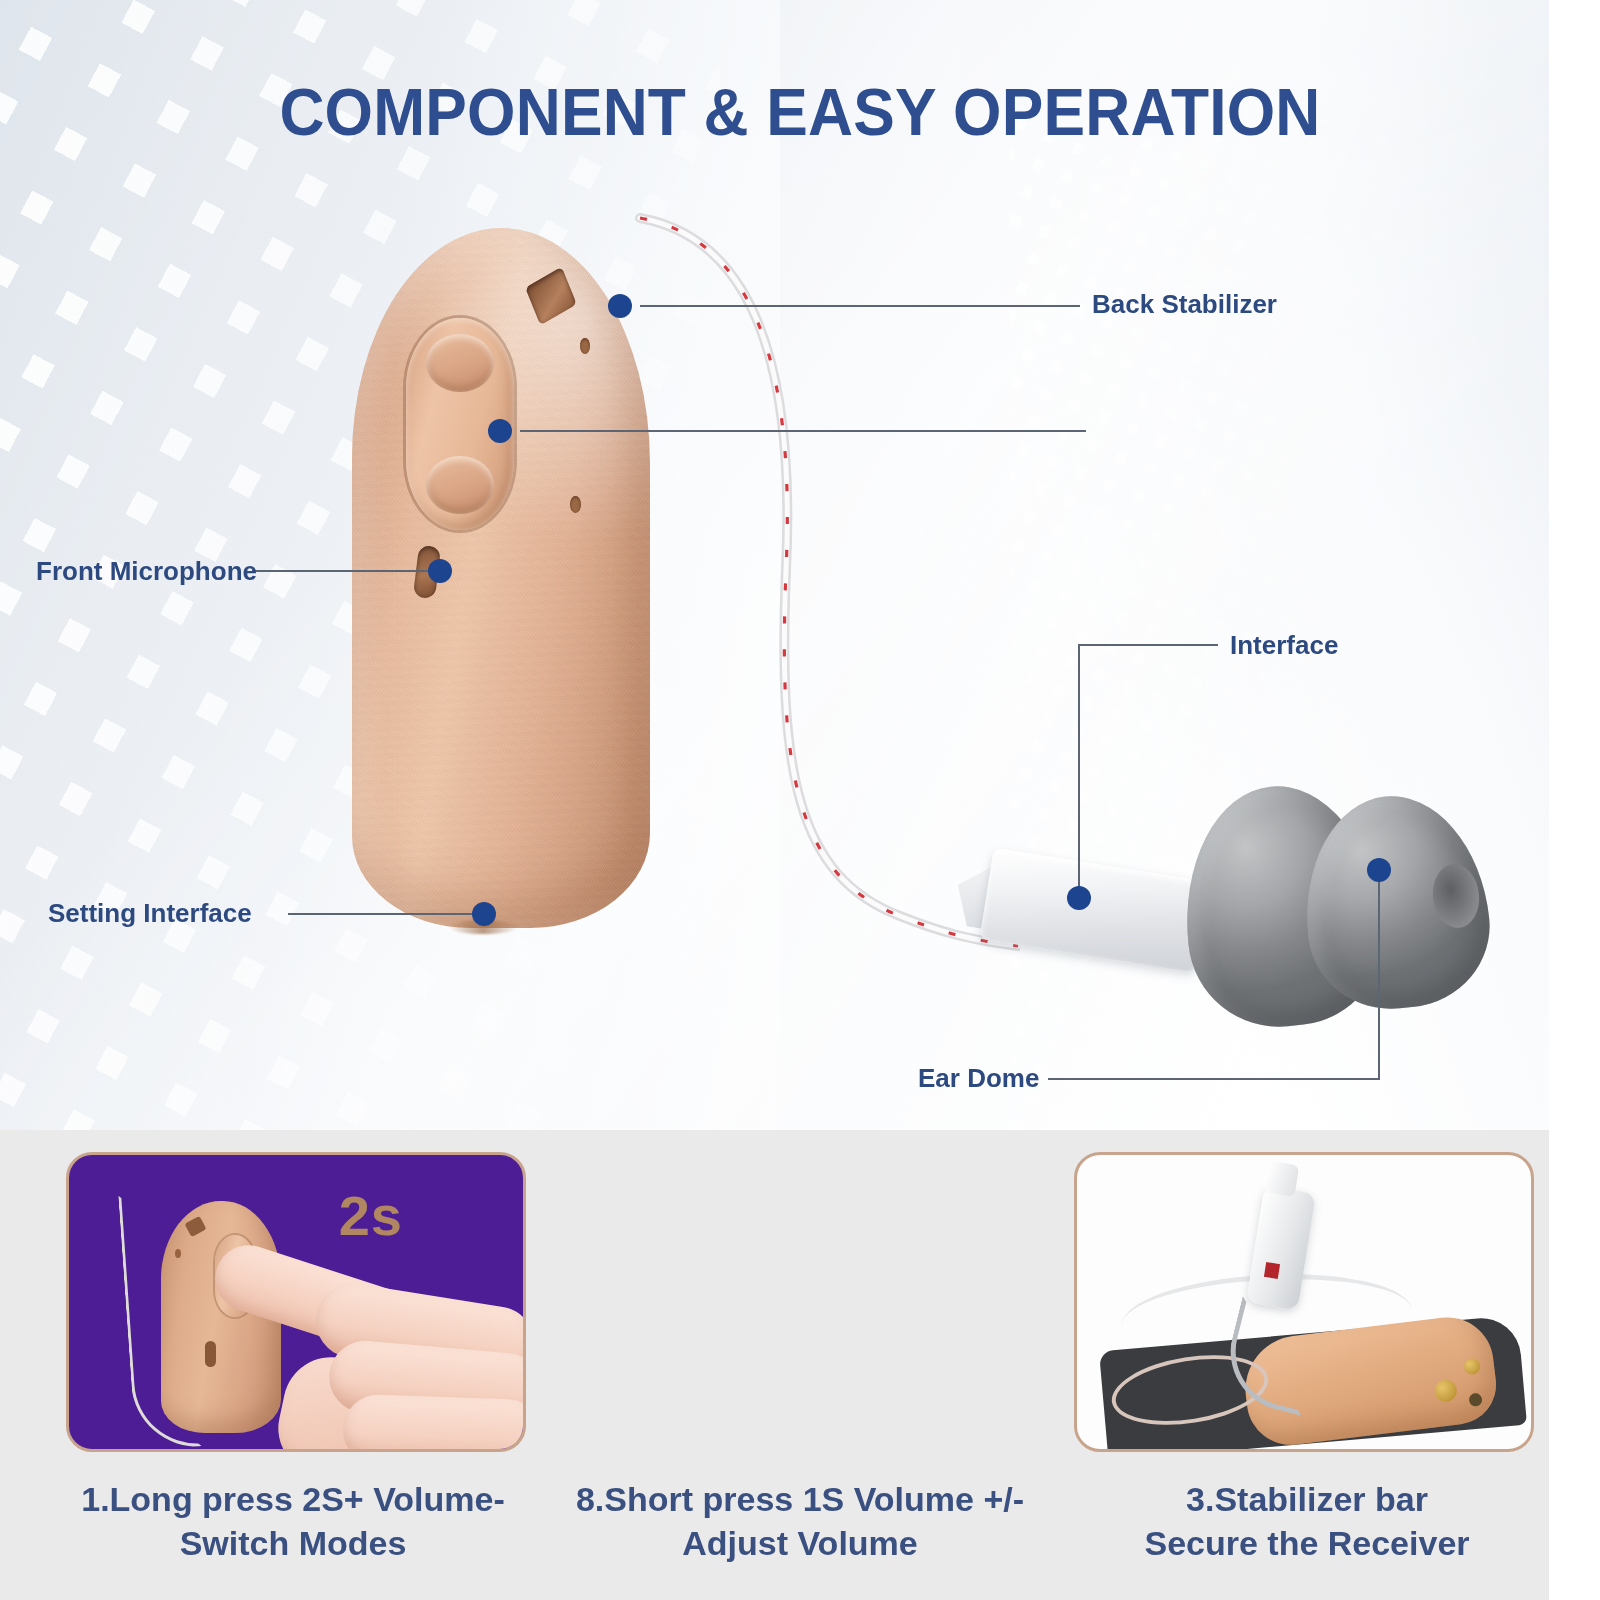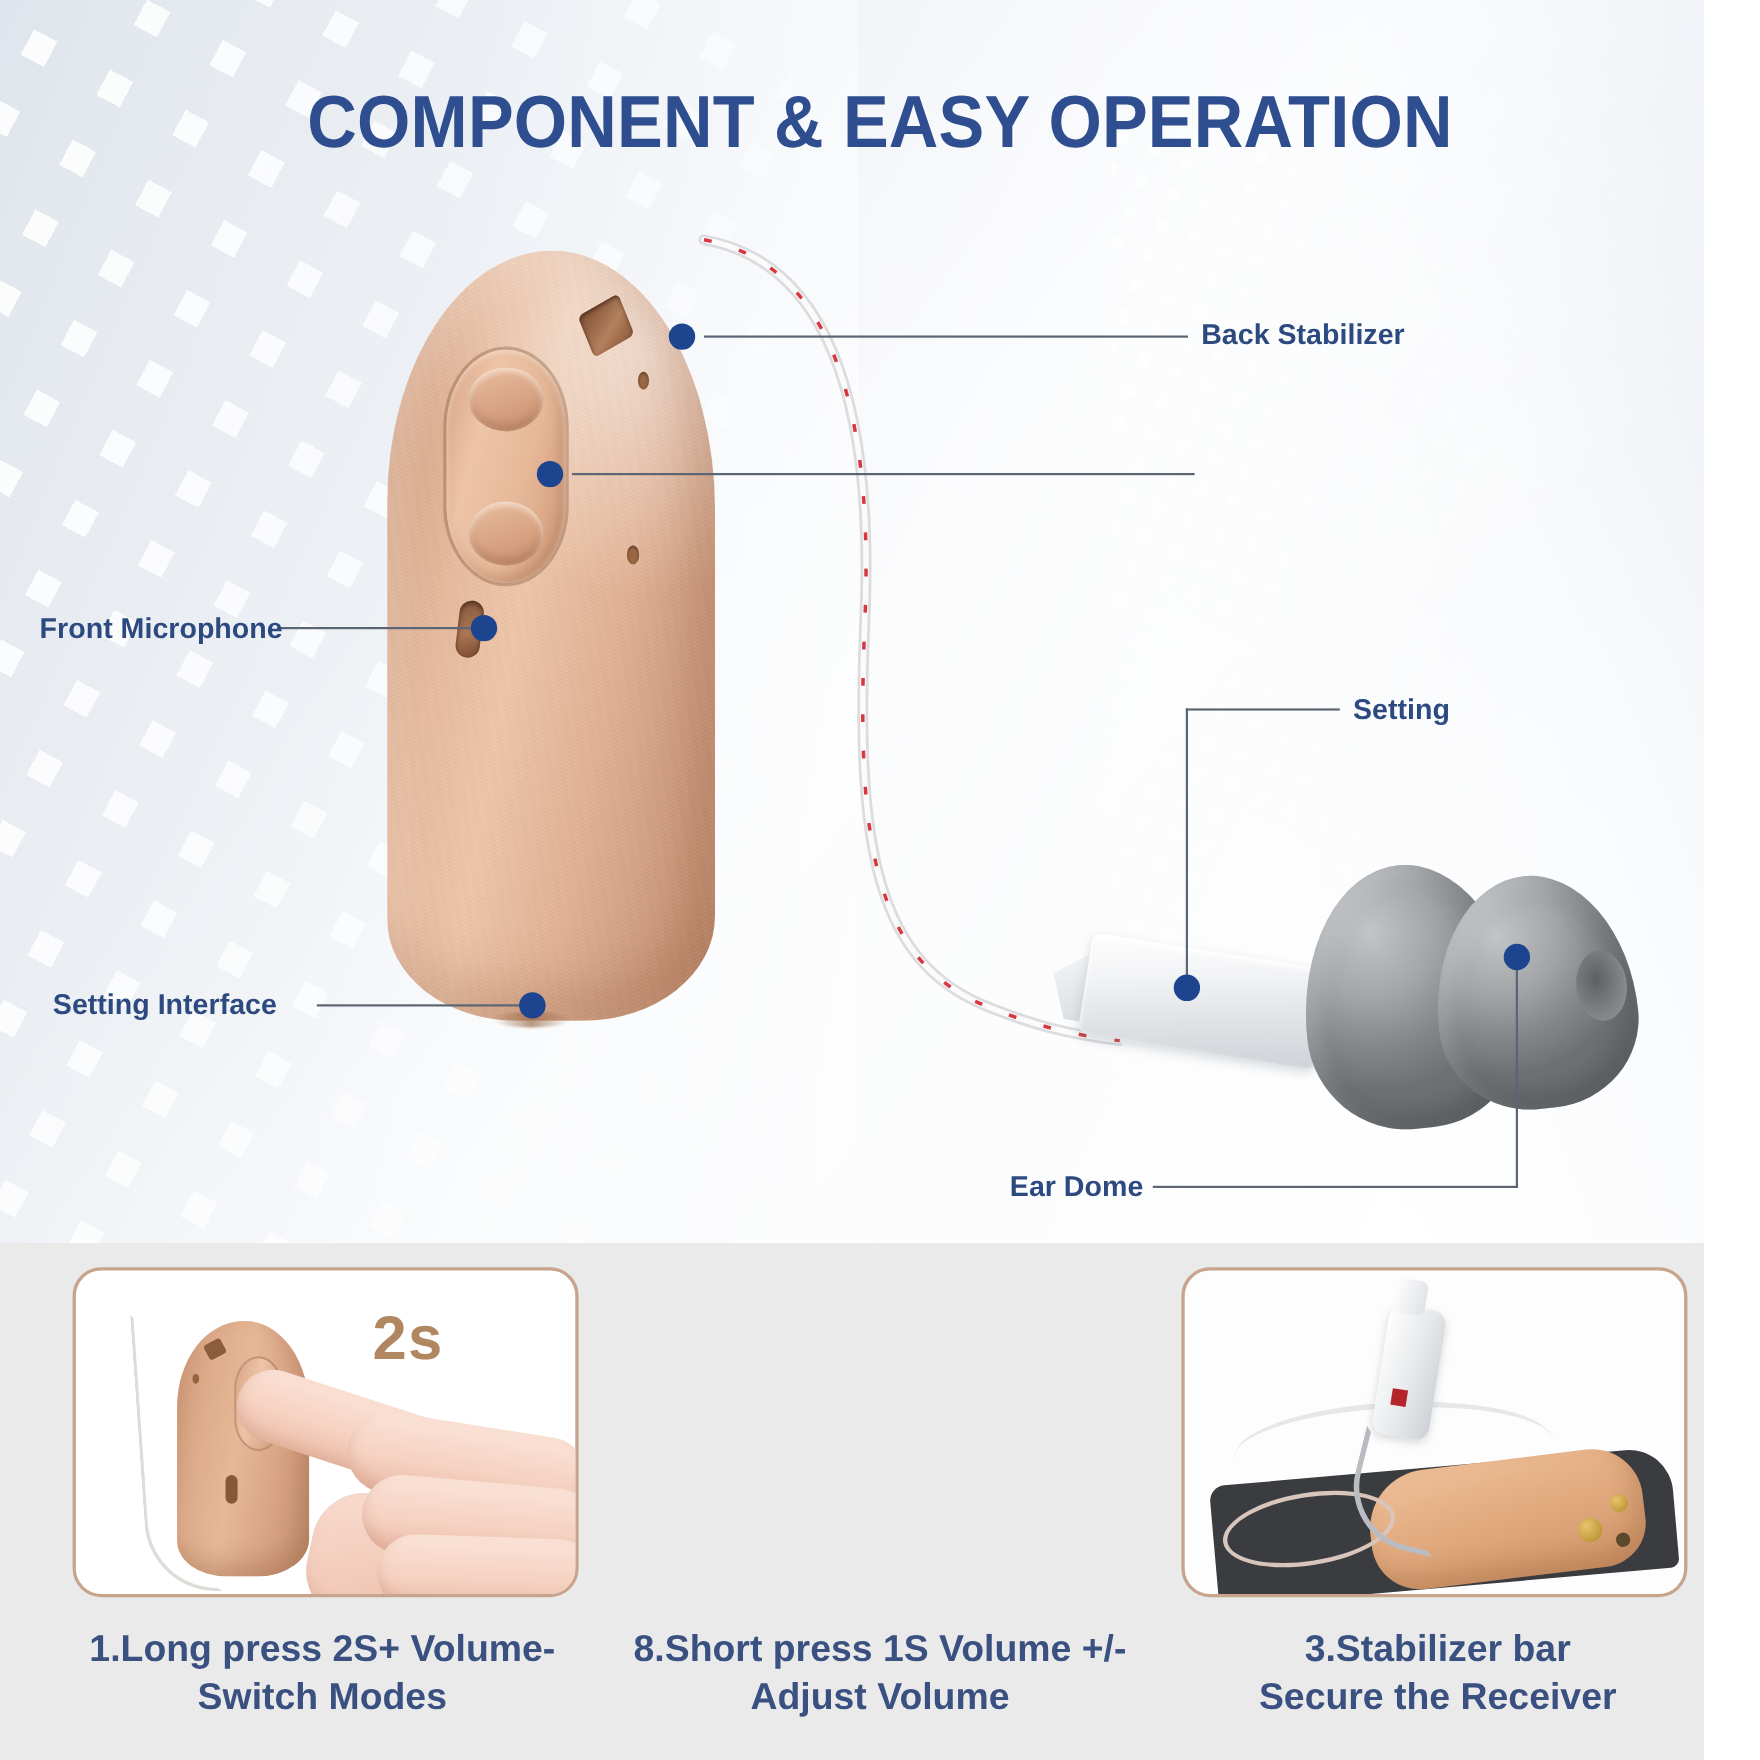--- a/index.html
+++ b/index.html
@@ -183,21 +183,21 @@
   .bottom{
     position:absolute;left:0;top:1130px;width:1600px;height:470px;
     background:#eaeaea;
   }
   .panels{
     position:absolute;left:0;top:22px;width:1600px;height:300px;
     display:flex;justify-content:space-between;padding:0 66px;box-sizing:border-box;
   }
   .panel{
     width:460px;height:300px;border:3px solid #c8a48c;border-radius:26px;
-    background:#ffffff;position:relative;overflow:hidden;box-sizing:border-box;
+    background:#4c1d95;position:relative;overflow:hidden;box-sizing:border-box;
   }
   .panel.p3{background:#fdfdfd;border-color:#c8a48c;}
   .secs{
     position:absolute;right:120px;top:28px;
     font-size:56px;font-weight:bold;color:#b08761;letter-spacing:1px;
   }
   
   .mini{position:absolute;left:92px;top:46px;width:120px;height:232px;}
   .mini-shell{
     position:absolute;left:0;top:0;width:120px;height:232px;
@@ -349,21 +349,21 @@
     <div class="dot" style="left:428px;top:559px;"></div>
     <div class="lbl" style="left:36px;top:556px;">Front Microphone</div>
 
     <div class="leader leader-h" style="left:288px;top:913px;width:200px;"></div>
     <div class="dot" style="left:472px;top:902px;"></div>
     <div class="lbl" style="left:48px;top:898px;">Setting Interface</div>
 
     <div class="leader leader-h" style="left:1078px;top:644px;width:140px;"></div>
     <div class="leader leader-v" style="left:1078px;top:644px;height:254px;"></div>
     <div class="dot" style="left:1067px;top:886px;"></div>
-    <div class="lbl" style="left:1230px;top:630px;">Setting</div>
+    <div class="lbl" style="left:1230px;top:630px;">Interface</div>
 
     <div class="leader leader-h" style="left:1048px;top:1078px;width:332px;"></div>
     <div class="leader leader-v" style="left:1378px;top:880px;height:200px;"></div>
     <div class="dot" style="left:1367px;top:858px;"></div>
     <div class="lbl" style="left:918px;top:1063px;">Ear Dome</div>
   </div>
 
   <div class="bottom">
 
     <div class="panels">

